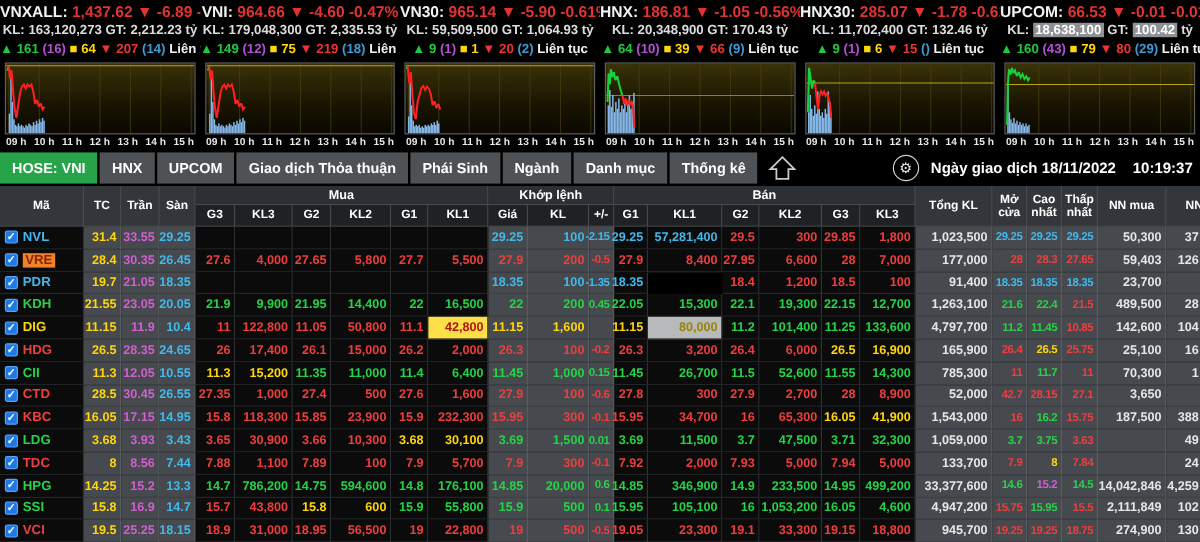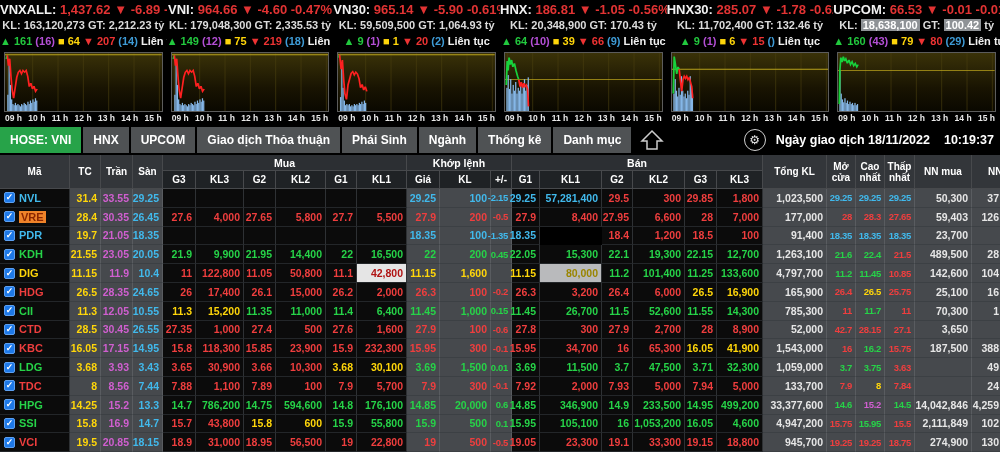--- a/index.html
+++ b/index.html
@@ -59,21 +59,21 @@
   .tight { font-size:9.5px; letter-spacing:-0.3px; }
   .nnb { padding-right:40px; }
   .code-cell { justify-content:flex-start; padding-left:4px; gap:4px; }
   .chk { width:11px; height:11px; min-width:11px; background:#1e79e8; border:1px solid #5ea0f0;
          border-radius:2px; color:#fff; font-size:9px; line-height:9px; text-align:center; cursor:pointer; }
   .code { font-size:11px; font-weight:bold; }
   .code.sel { background:#ef8329; color:#8a2500; padding:0 2px; }
 
   .cc-r { color:#ef3e3e; } .cc-g { color:#26d348; } .cc-y { color:#ffd60a; }
   .cc-c { color:#41b9ec; } .cc-m { color:#d05fd0; } .cc-w { color:#e6e6e6; }
-  .cc-fr { background:#e5e5e5; color:#b01212; } .cc-fy { background:#b9babc; color:#9a8500; }
+  .cc-fr { background:#fde047; color:#b01212; } .cc-fy { background:#b9babc; color:#9a8500; }
 </style>
 </head>
 <body>
 
 <div class="strip">
     <div class="panel">
       <div class="l1"><span class="idx-name">VNXALL: </span><span>1,437.62 </span><span>▼ </span><span>-6.89 -0.48%</span></div>
       <div class="l2"><span>KL: </span><span>163,120,273</span><span> GT: </span><span>2,212.23</span><span> tỷ</span></div>
       <div class="l3"><span class="adv">▲ 161</span><span class="advc"> (16)</span><span class="flat"> ■ 64</span><span class="dec"> ▼ 207</span><span class="decf"> (14)</span><span class="sess"> Liên tục</span></div>
       <div class="chart">
@@ -360,22 +360,22 @@
   </div>
 
 <div class="navbar">
   <div style="display:flex;align-items:center;">
       <div class="tab active">HOSE: VNI</div>
       <div class="tab">HNX</div>
       <div class="tab">UPCOM</div>
       <div class="tab">Giao dịch Thỏa thuận</div>
       <div class="tab">Phái Sinh</div>
       <div class="tab">Ngành</div>
+      <div class="tab">Danh mục</div>
       <div class="tab">Thống kê</div>
-      <div class="tab">Danh mục</div>
     </div>
   <span class="uparrow">
     <svg width="26" height="24" viewBox="0 0 26 24">
         <polygon points="13,3 23,13 18,13 18,21 8,21 8,13 3,13" fill="none" stroke="#cccccc" stroke-width="1.5"></polygon>
       </svg>
   </span>
   <div class="nav-right">
     <span class="gearwrap">⚙</span>
     <span class="tradedate">Ngày giao dịch 18/11/2022</span>
     <span class="tradetime">10:19:37</span>
@@ -836,21 +836,21 @@
           <div class="td num md cc-r tight" style="width: 30px;">15.5</div>
           <div class="td num md cc-w" style="width: 57px;">2,111,849</div>
           <div class="td num md cc-w nnb" style="width: 68px;">102</div>
         </div>
         <div class="trow">
           <div class="td dk code-cell" style="width: 70px;">
             <span class="chk">✓</span>
             <span class="code cc-r">VCI</span>
           </div>
           <div class="td num md cc-y" style="width: 31px;">19.5</div>
-          <div class="td num md cc-m" style="width: 32px;">20.85</div>
+          <div class="td num md cc-m" style="width: 32px;">25.25</div>
           <div class="td num md cc-c" style="width: 30px;">18.15</div>
           <div class="td num dk cc-r" style="width: 33px;">18.9</div>
           <div class="td num dk cc-r" style="width: 48px;">31,000</div>
           <div class="td num dk cc-r" style="width: 32px;">18.95</div>
           <div class="td num dk cc-r" style="width: 50px;">56,500</div>
           <div class="td num dk cc-r" style="width: 31px;">19</div>
           <div class="td num dk cc-r" style="width: 50px;">22,800</div>
           <div class="td num md cc-r" style="width: 33px;">19</div>
           <div class="td num md cc-r" style="width: 51px;">500</div>
           <div class="td num md cc-r tight" style="width: 21px;">-0.5</div>

